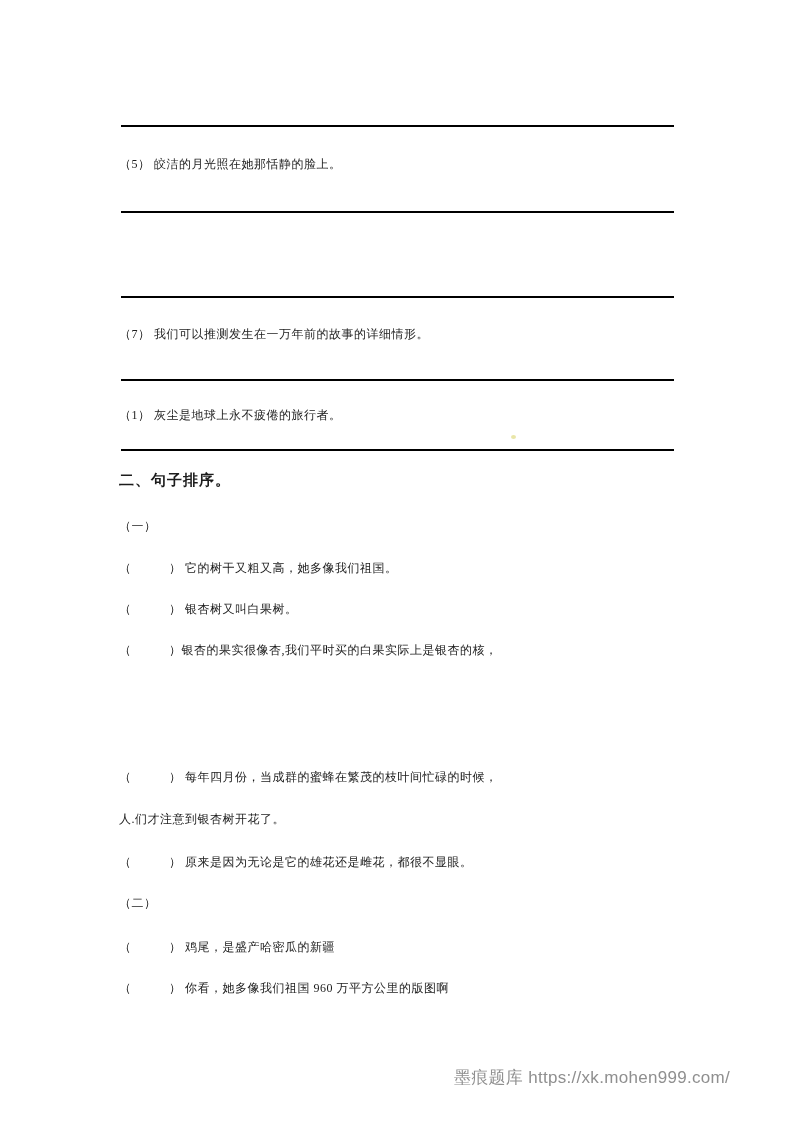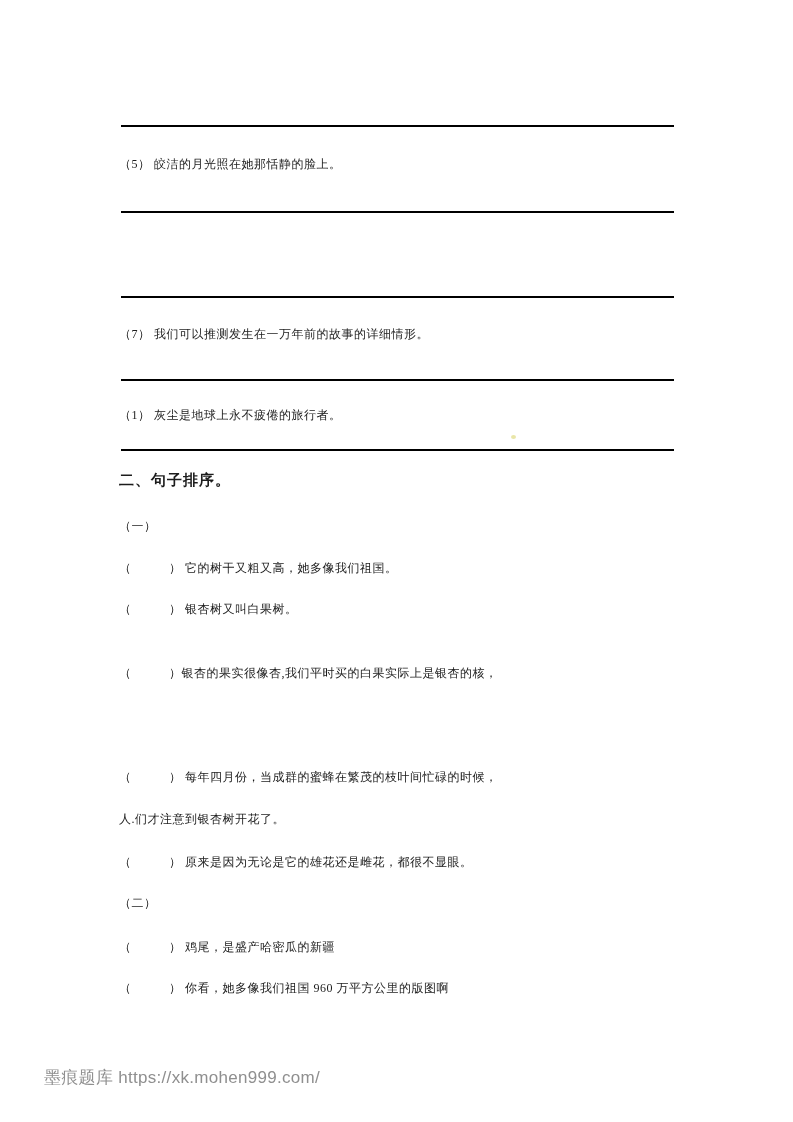--- a/index.html
+++ b/index.html
@@ -46,26 +46,25 @@
     background: #e9e6a8;
     border-radius: 50%;
   }
   .footer {
     position: absolute;
     left: 0;
     top: 1065px;
     width: 730px;
     height: 26px;
     line-height: 26px;
-    text-align: left;
+    text-align: right;
     font-family: "Liberation Sans", "DejaVu Sans", sans-serif;
     font-size: 17px;
     color: #8f8f8f;
     letter-spacing: 0.3px;
-    margin-left: 44px;
   }
   .footer a {
     color: #8f8f8f;
     text-decoration: none;
   }
 </style>
 </head>
 <body>
 
 <div class="page">
@@ -83,21 +82,21 @@
 
   <div class="speck"></div>
   <div class="answer-line" style="top:449px"></div>
 
   <div class="ln section-title" style="top:467px">二、句子排序。</div>
 
   <div class="ln" style="top:513px">（一）</div>
 
   <div class="ln" style="top:555px">（　　　） 它的树干又粗又高，她多像我们祖国。</div>
   <div class="ln" style="top:596px">（　　　） 银杏树又叫白果树。</div>
-  <div class="ln" style="top:660px">（　　　）银杏的果实很像杏,我们平时买的白果实际上是银杏的核，</div>
+  <div class="ln" style="top:637px">（　　　）银杏的果实很像杏,我们平时买的白果实际上是银杏的核，</div>
   <div class="ln" style="top:764px">（　　　） 每年四月份，当成群的蜜蜂在繁茂的枝叶间忙碌的时候，</div>
   <div class="ln" style="top:806px">人.们才注意到银杏树开花了。</div>
   <div class="ln" style="top:849px">（　　　） 原来是因为无论是它的雄花还是雌花，都很不显眼。</div>
 
   <div class="ln" style="top:890px">（二）</div>
 
   <div class="ln" style="top:934px">（　　　） 鸡尾，是盛产哈密瓜的新疆</div>
   <div class="ln" style="top:975px">（　　　） 你看，她多像我们祖国 960 万平方公里的版图啊</div>
 
   <div class="footer">

